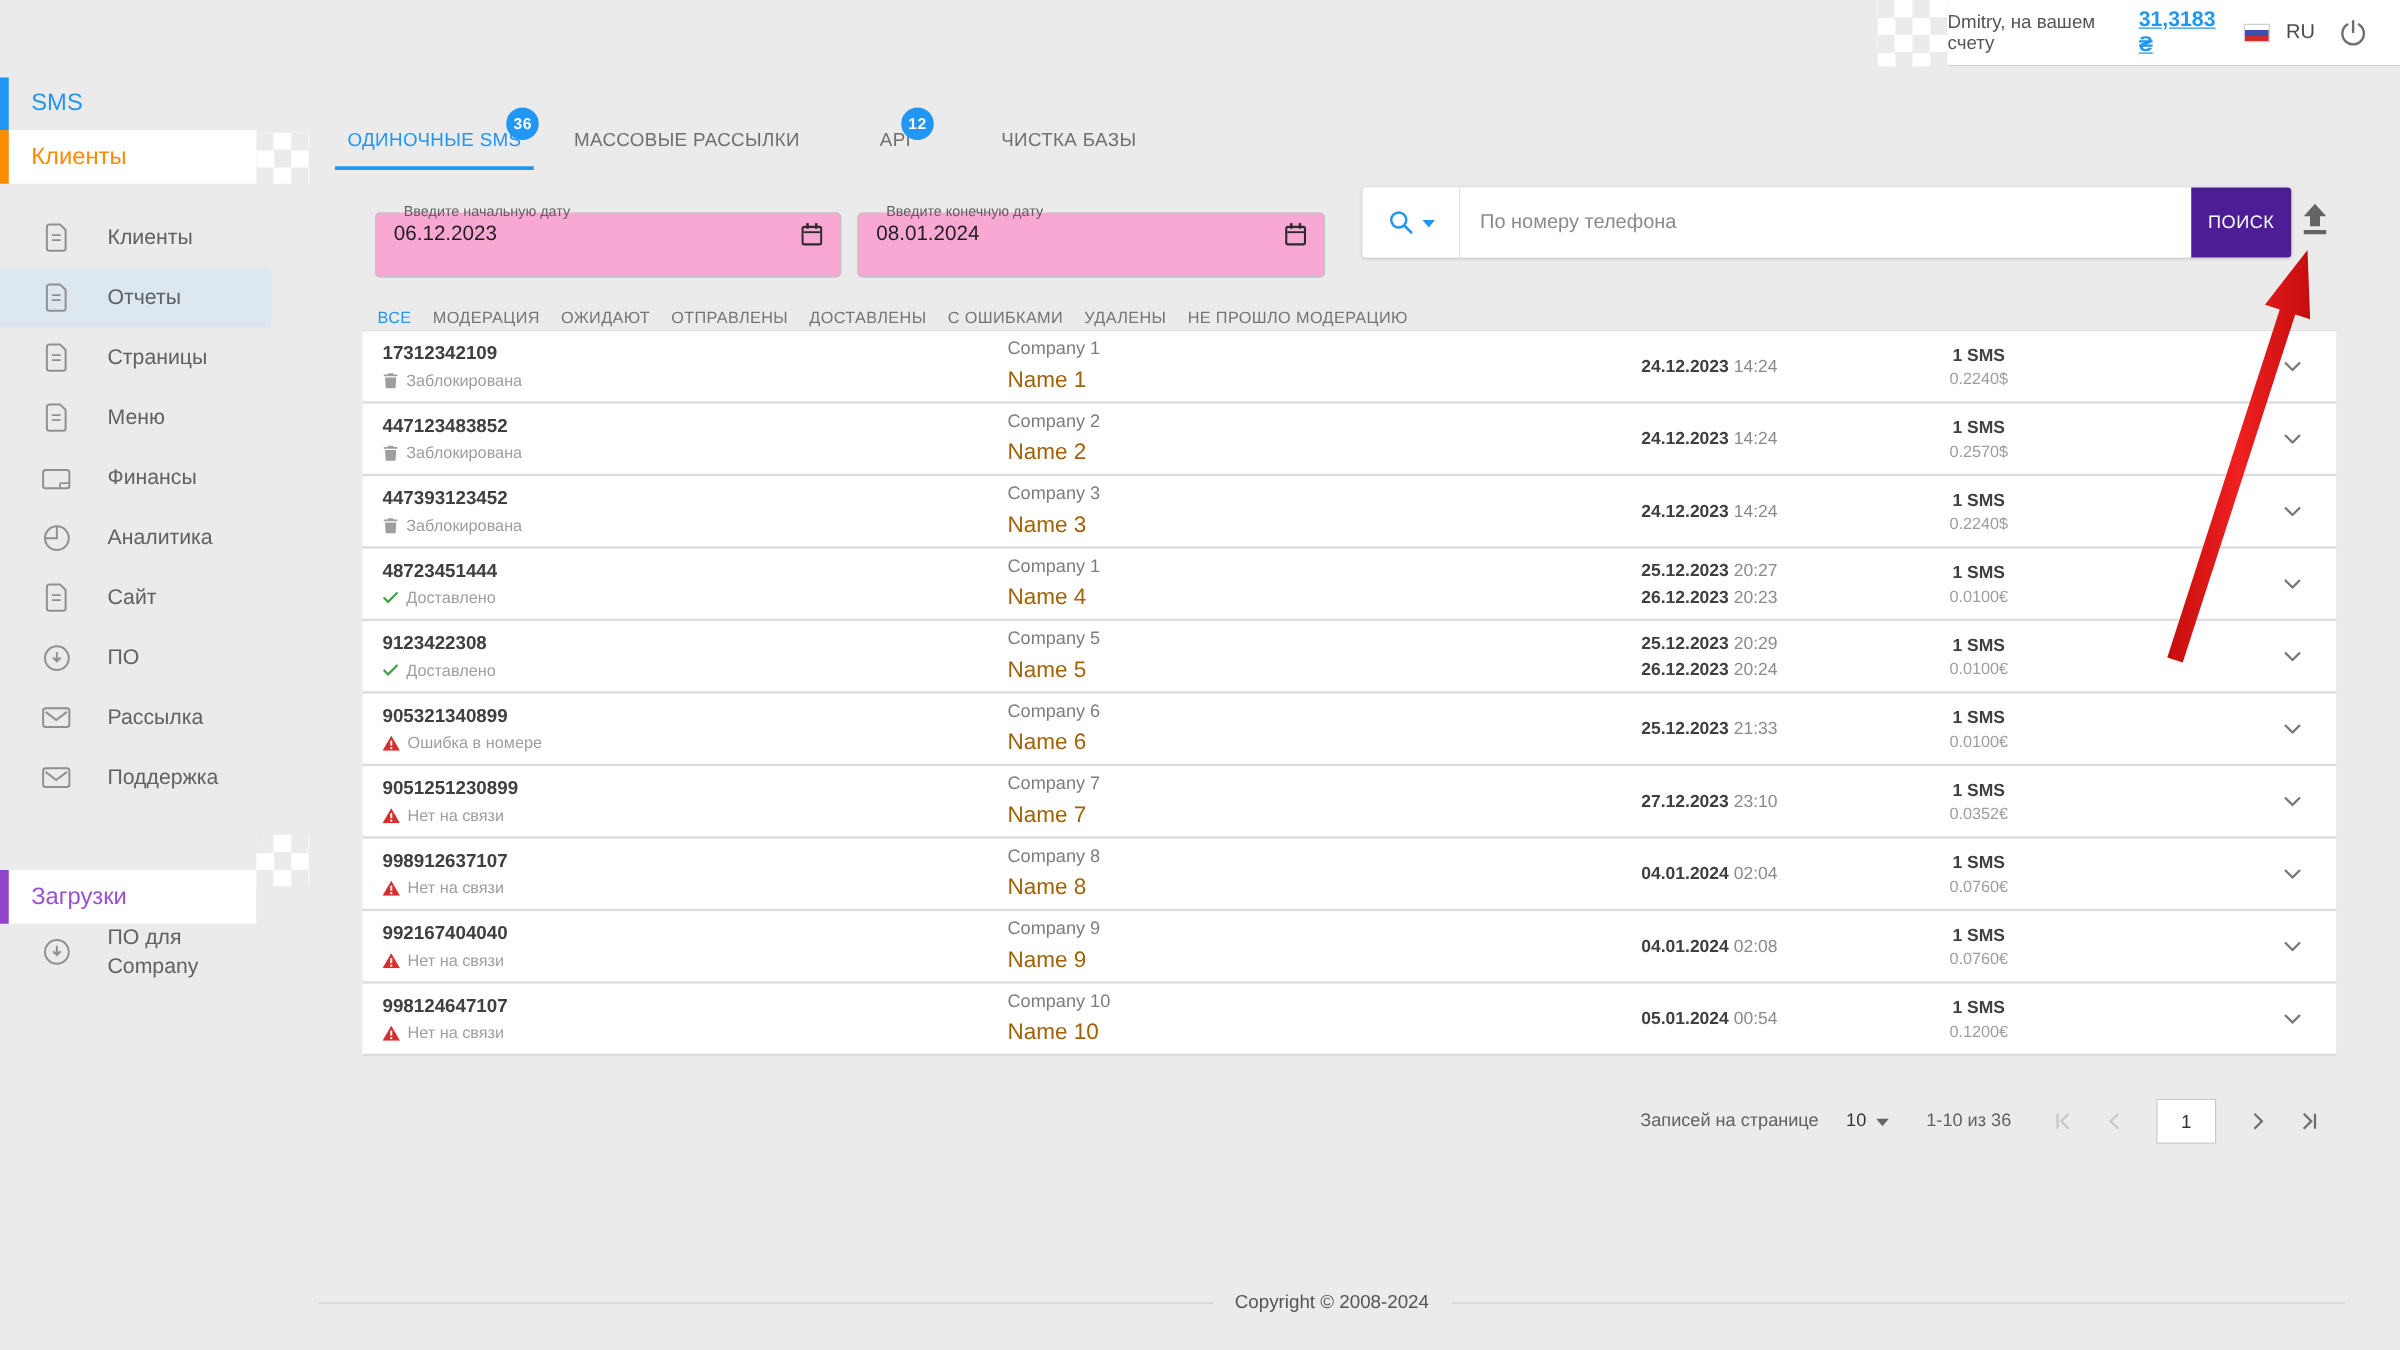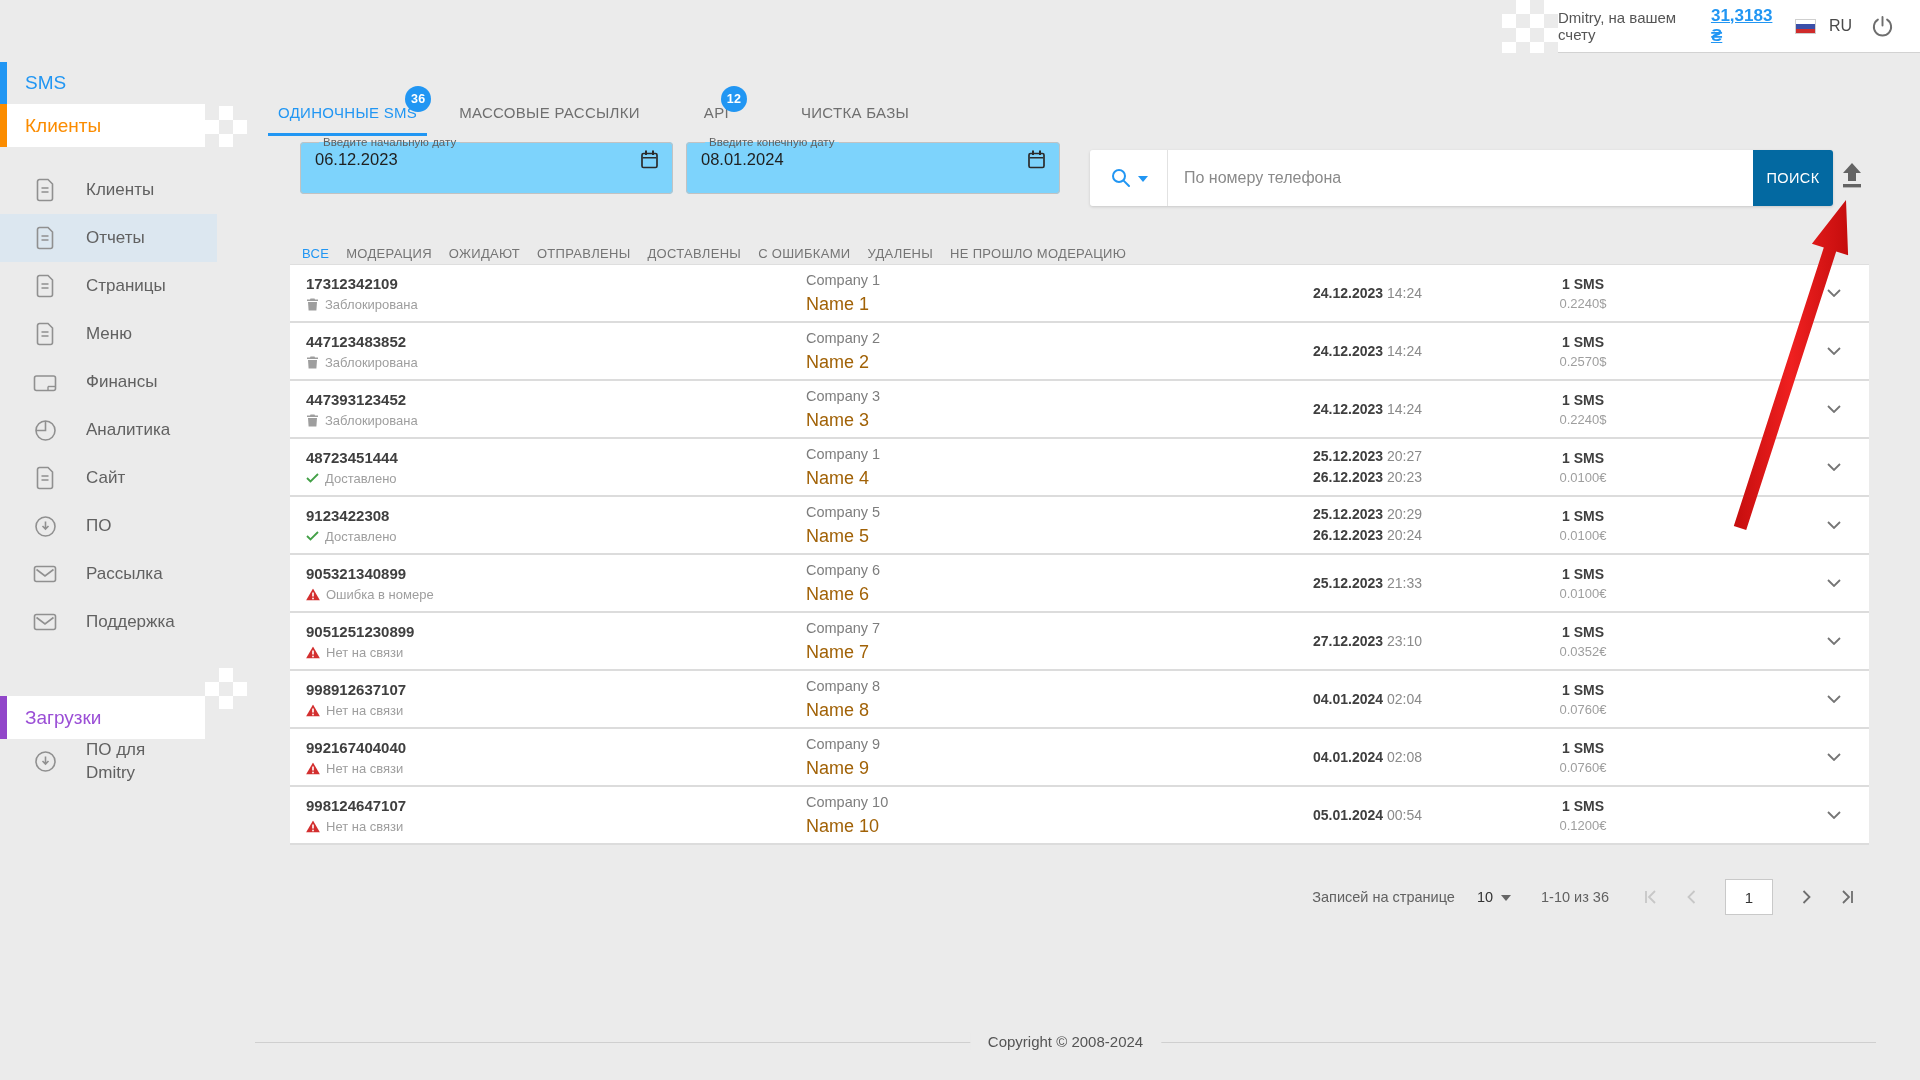--- a/index.html
+++ b/index.html
@@ -56,39 +56,39 @@
   .tab.active { color:#2196f3; }
   .tab.active::after { content:""; position:absolute; left:0; right:0; bottom:0; height:3px; background:#2196f3; }
   .tab .badge { position:absolute; top:-2px; right:-4px; min-width:26px; height:26px;
     border-radius:13px; background:#2196f3; color:#fff; font-size:12.5px; font-weight:bold;
     display:flex; align-items:center; justify-content:center; }
   .tab.t-api { margin-left:22px; }
   .tab.t-api .badge { right:-8px; }
   .tab.t-clean { margin-left:30px; }
 
   
-  .datefield { position:absolute; top:136px; height:58px; background:#7dd3fc;
+  .datefield { position:absolute; top:164px; height:58px; background:#f9a8d4;
     border:1px solid #c2c2c2; border-radius:4px; padding:0 14px; cursor:text; }
   .datefield legend { font-size:11.5px; color:#5f5f5f; padding:0 4px; margin-left:4px; }
   .datefield.start { left:300px; width:373px; }
   .datefield.end { left:686px; width:374px; }
   .date-row { display:flex; align-items:center; justify-content:space-between; margin-top:2px; }
   .date-value { font-size:16.5px; color:#1f1f1f; }
   .cal-btn { cursor:pointer; display:flex; }
 
   .search-group { position:absolute; left:1090px; top:150px; width:743px; height:56px;
     display:flex; box-shadow:0 1px 3px rgba(0,0,0,.15); border-radius:3px; }
   .search-type { width:78px; background:#fff; border-right:1px solid #e2e2e2;
     display:flex; align-items:center; justify-content:center; gap:6px;
     border-radius:3px 0 0 3px; cursor:pointer; }
   .search-type .caret { width:0; height:0; border:5px solid transparent; border-top:6px solid #2196f3; margin-top:6px; }
   .search-input { flex:1; border:none; outline:none; background:#fff; padding:0 16px; font-size:16px; color:#333;
     font-family:"Liberation Sans", sans-serif; }
   .search-input::placeholder { color:#8a8a8a; }
-  .search-btn { width:80px; border:none; background:#0369a1; color:#fff; font-size:14.5px;
+  .search-btn { width:80px; border:none; background:#4c1d95; color:#fff; font-size:14.5px;
     letter-spacing:.4px; cursor:pointer; border-radius:0 3px 3px 0; font-family:"Liberation Sans", sans-serif; }
   .upload-btn { position:absolute; left:1840px; top:162px; cursor:pointer; }
 
   .status-filters { position:absolute; left:302px; top:226px; display:flex; gap:17px;margin-top:20px; }
   .sfilter { font-size:13px; letter-spacing:.3px; color:#757575; cursor:pointer; white-space:nowrap; }
   .sfilter.active { color:#2196f3; }
 
   
   .table { position:absolute; left:290px; top:264px; width:1579px; border-top:1px solid #dedede; }
   .trow { position:relative; height:58px; background:#fff; border-bottom:2px solid #dcdcdc; cursor:pointer; }
@@ -256,21 +256,21 @@
 </div>
 <div class="checker downloads-edge"></div>
 
 <div class="menu-item dl">
   <span class="mi-icon">
     <svg width="23" height="23" viewBox="0 0 23 23" fill="none" stroke="#909090" stroke-width="1.6">
         <circle cx="11.5" cy="11.5" r="9.5"></circle>
         <path d="M11.5 6.5v7M8.5 11l3 3 3-3"></path>
       </svg>
   </span>
-  <span class="mi-label">ПО для Dmitry</span>
+  <span class="mi-label">ПО для Company</span>
 </div>
 
 <div class="tabs">
   <div class="tab active">
     <span>ОДИНОЧНЫЕ SMS</span>
     <span class="badge">36</span>
   </div>
   <div class="tab">
     <span>МАССОВЫЕ РАССЫЛКИ</span>
   </div>

